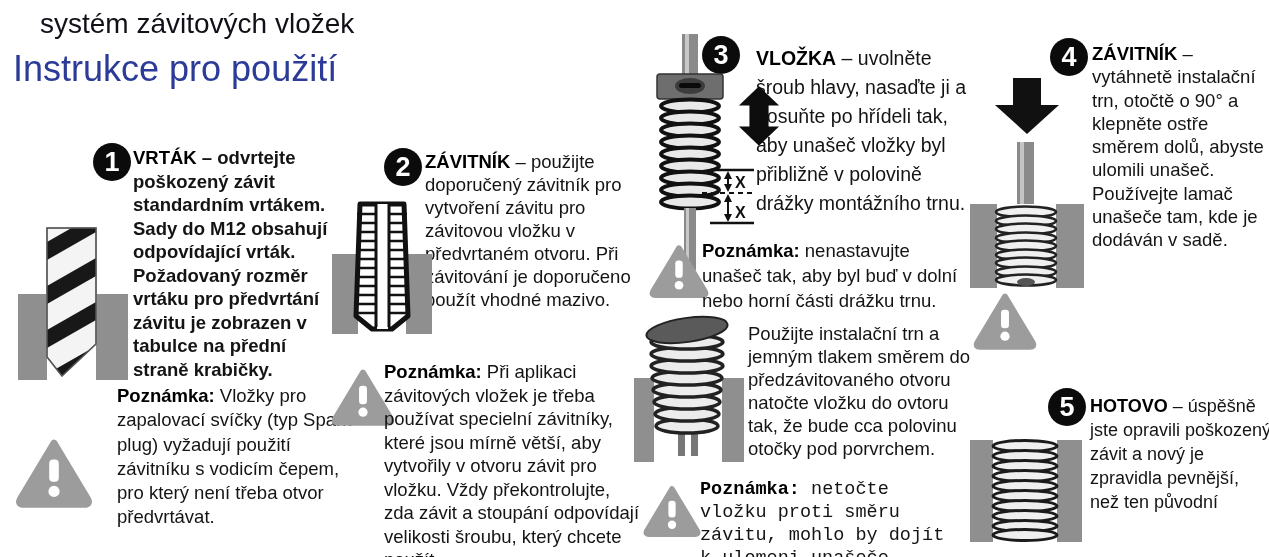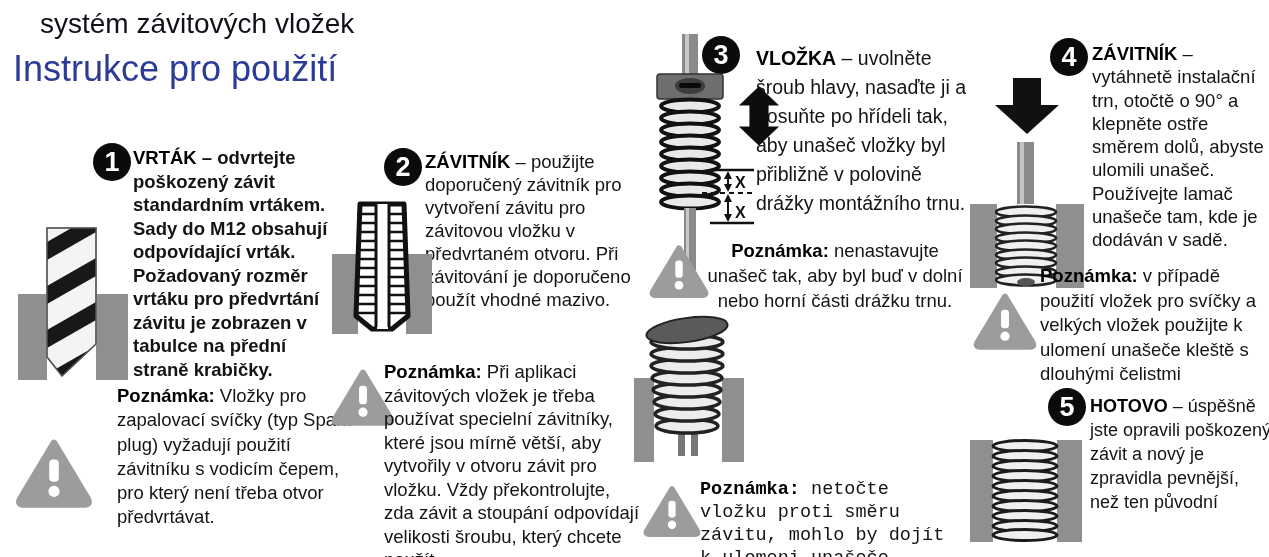--- a/index.html
+++ b/index.html
@@ -140,21 +140,21 @@
     <polygon points="23,0 2,20 44,20" fill="#0d0d0d"></polygon>
     <rect x="13" y="18" width="20" height="26" fill="#0d0d0d"></rect>
     <polygon points="2,42 44,42 23,62" fill="#0d0d0d"></polygon>
   </svg>
 
   <svg class="abs" style="left:648px;top:242px;" width="62" height="58" viewBox="0 0 100 90">
     <path d="M50,8 L92,78 Q95,84 88,84 L12,84 Q5,84 8,78 Z" fill="#9c9c9c" stroke="#9c9c9c" stroke-width="9" stroke-linejoin="round"></path>
     <rect x="44" y="28" width="12" height="28" rx="5" fill="#fff"></rect>
     <circle cx="50" cy="68" r="7" fill="#fff"></circle>
   </svg>
-  <div class="abs txt" style="left:702px;top:238px;width:266px;line-height:25px;text-align:center;">
+  <div class="abs txt" style="left:702px;top:238px;width:266px;line-height:25px;">
     <b>Poznámka:</b><span> nenastavujte unašeč tak, aby byl buď v dolní nebo horní části drážku trnu.</span>
   </div>
 
   <svg class="abs" style="left:634px;top:308px;" width="110" height="154" viewBox="0 0 110 154">
     <rect x="0" y="70" width="20" height="84" fill="#8f8f8f"></rect>
     <rect x="88" y="70" width="22" height="84" fill="#8f8f8f"></rect>
     <rect x="44" y="118" width="7" height="30" fill="#777"></rect>
     <rect x="57" y="118" width="7" height="30" fill="#777"></rect>
     <g stroke="#222" stroke-width="3.5" fill="#ececec">
       <ellipse cx="53" cy="118" rx="31" ry="7"></ellipse>
@@ -162,20 +162,21 @@
       <ellipse cx="53" cy="94" rx="33" ry="7"></ellipse>
         <ellipse cx="53" cy="82" rx="34" ry="7"></ellipse>
       <ellipse cx="53" cy="70" rx="35" ry="7"></ellipse>
         <ellipse cx="53" cy="58" rx="36" ry="7"></ellipse>
       <ellipse cx="53" cy="46" rx="36" ry="7"></ellipse>
         <ellipse cx="53" cy="34" rx="36" ry="7"></ellipse>
     </g>
     <ellipse cx="53" cy="22" rx="41" ry="12" transform="rotate(-8 53 22)" fill="#5a5a5a" stroke="#222" stroke-width="2"></ellipse>
   </svg>
 
+  <div class="abs txt" style="left:748px;top:322px;width:234px;line-height:23px;">Použijte instalační trn a jemným tlakem směrem do předzávitovaného otvoru natočte vložku do ovtoru tak, že bude cca polovinu otočky pod porvrchem.</div>
 
   <svg class="abs" style="left:642px;top:482px;" width="60" height="58" viewBox="0 0 100 90">
     <path d="M50,8 L92,78 Q95,84 88,84 L12,84 Q5,84 8,78 Z" fill="#9c9c9c" stroke="#9c9c9c" stroke-width="9" stroke-linejoin="round"></path>
     <rect x="44" y="28" width="12" height="28" rx="5" fill="#fff"></rect>
     <circle cx="50" cy="68" r="7" fill="#fff"></circle>
   </svg>
   <div class="abs txt" style="left:700px;top:478px;width:258px;line-height:23px;font-family:Liberation Mono, monospace;">
     <b>Poznámka:</b><span> netočte vložku proti směru závitu, mohlo by dojít k ulomeni unašeče.</span>
   </div>
 
@@ -205,23 +206,20 @@
       <ellipse cx="56" cy="202" rx="30" ry="5.5"></ellipse>
     </g>
     <ellipse cx="56" cy="204" rx="9" ry="4" fill="#555"></ellipse>
   </svg>
 
   <svg class="abs" style="left:972px;top:290px;" width="66" height="62" viewBox="0 0 100 90">
     <path d="M50,8 L92,78 Q95,84 88,84 L12,84 Q5,84 8,78 Z" fill="#9c9c9c" stroke="#9c9c9c" stroke-width="9" stroke-linejoin="round"></path>
     <rect x="44" y="28" width="12" height="28" rx="5" fill="#fff"></rect>
     <circle cx="50" cy="68" r="7" fill="#fff"></circle>
   </svg>
-  <div class="abs txt" style="left:1040px;top:264px;width:228px;line-height:24.5px;">
-    <b>Poznámka:</b><span> v případě použití vložek pro svíčky a velkých vložek použijte k ulomení unašeče kleště s dlouhými čelistmi</span>
-  </div>
 
   <div class="abs badge" style="left:1048px;top:388px;">
     <span>5</span>
   </div>
   <div class="abs txt" style="left:1090px;top:394px;width:182px;line-height:24px;font-size:18px;">
     <b>HOTOVO</b><span> – úspěšně jste opravili poškozený závit a nový je zpravidla pevnější, než ten původní</span>
   </div>
 
   <svg class="abs" style="left:970px;top:424px;" width="112" height="132" viewBox="0 0 112 132">
     <rect x="0" y="16" width="112" height="102" fill="#8f8f8f"></rect>

